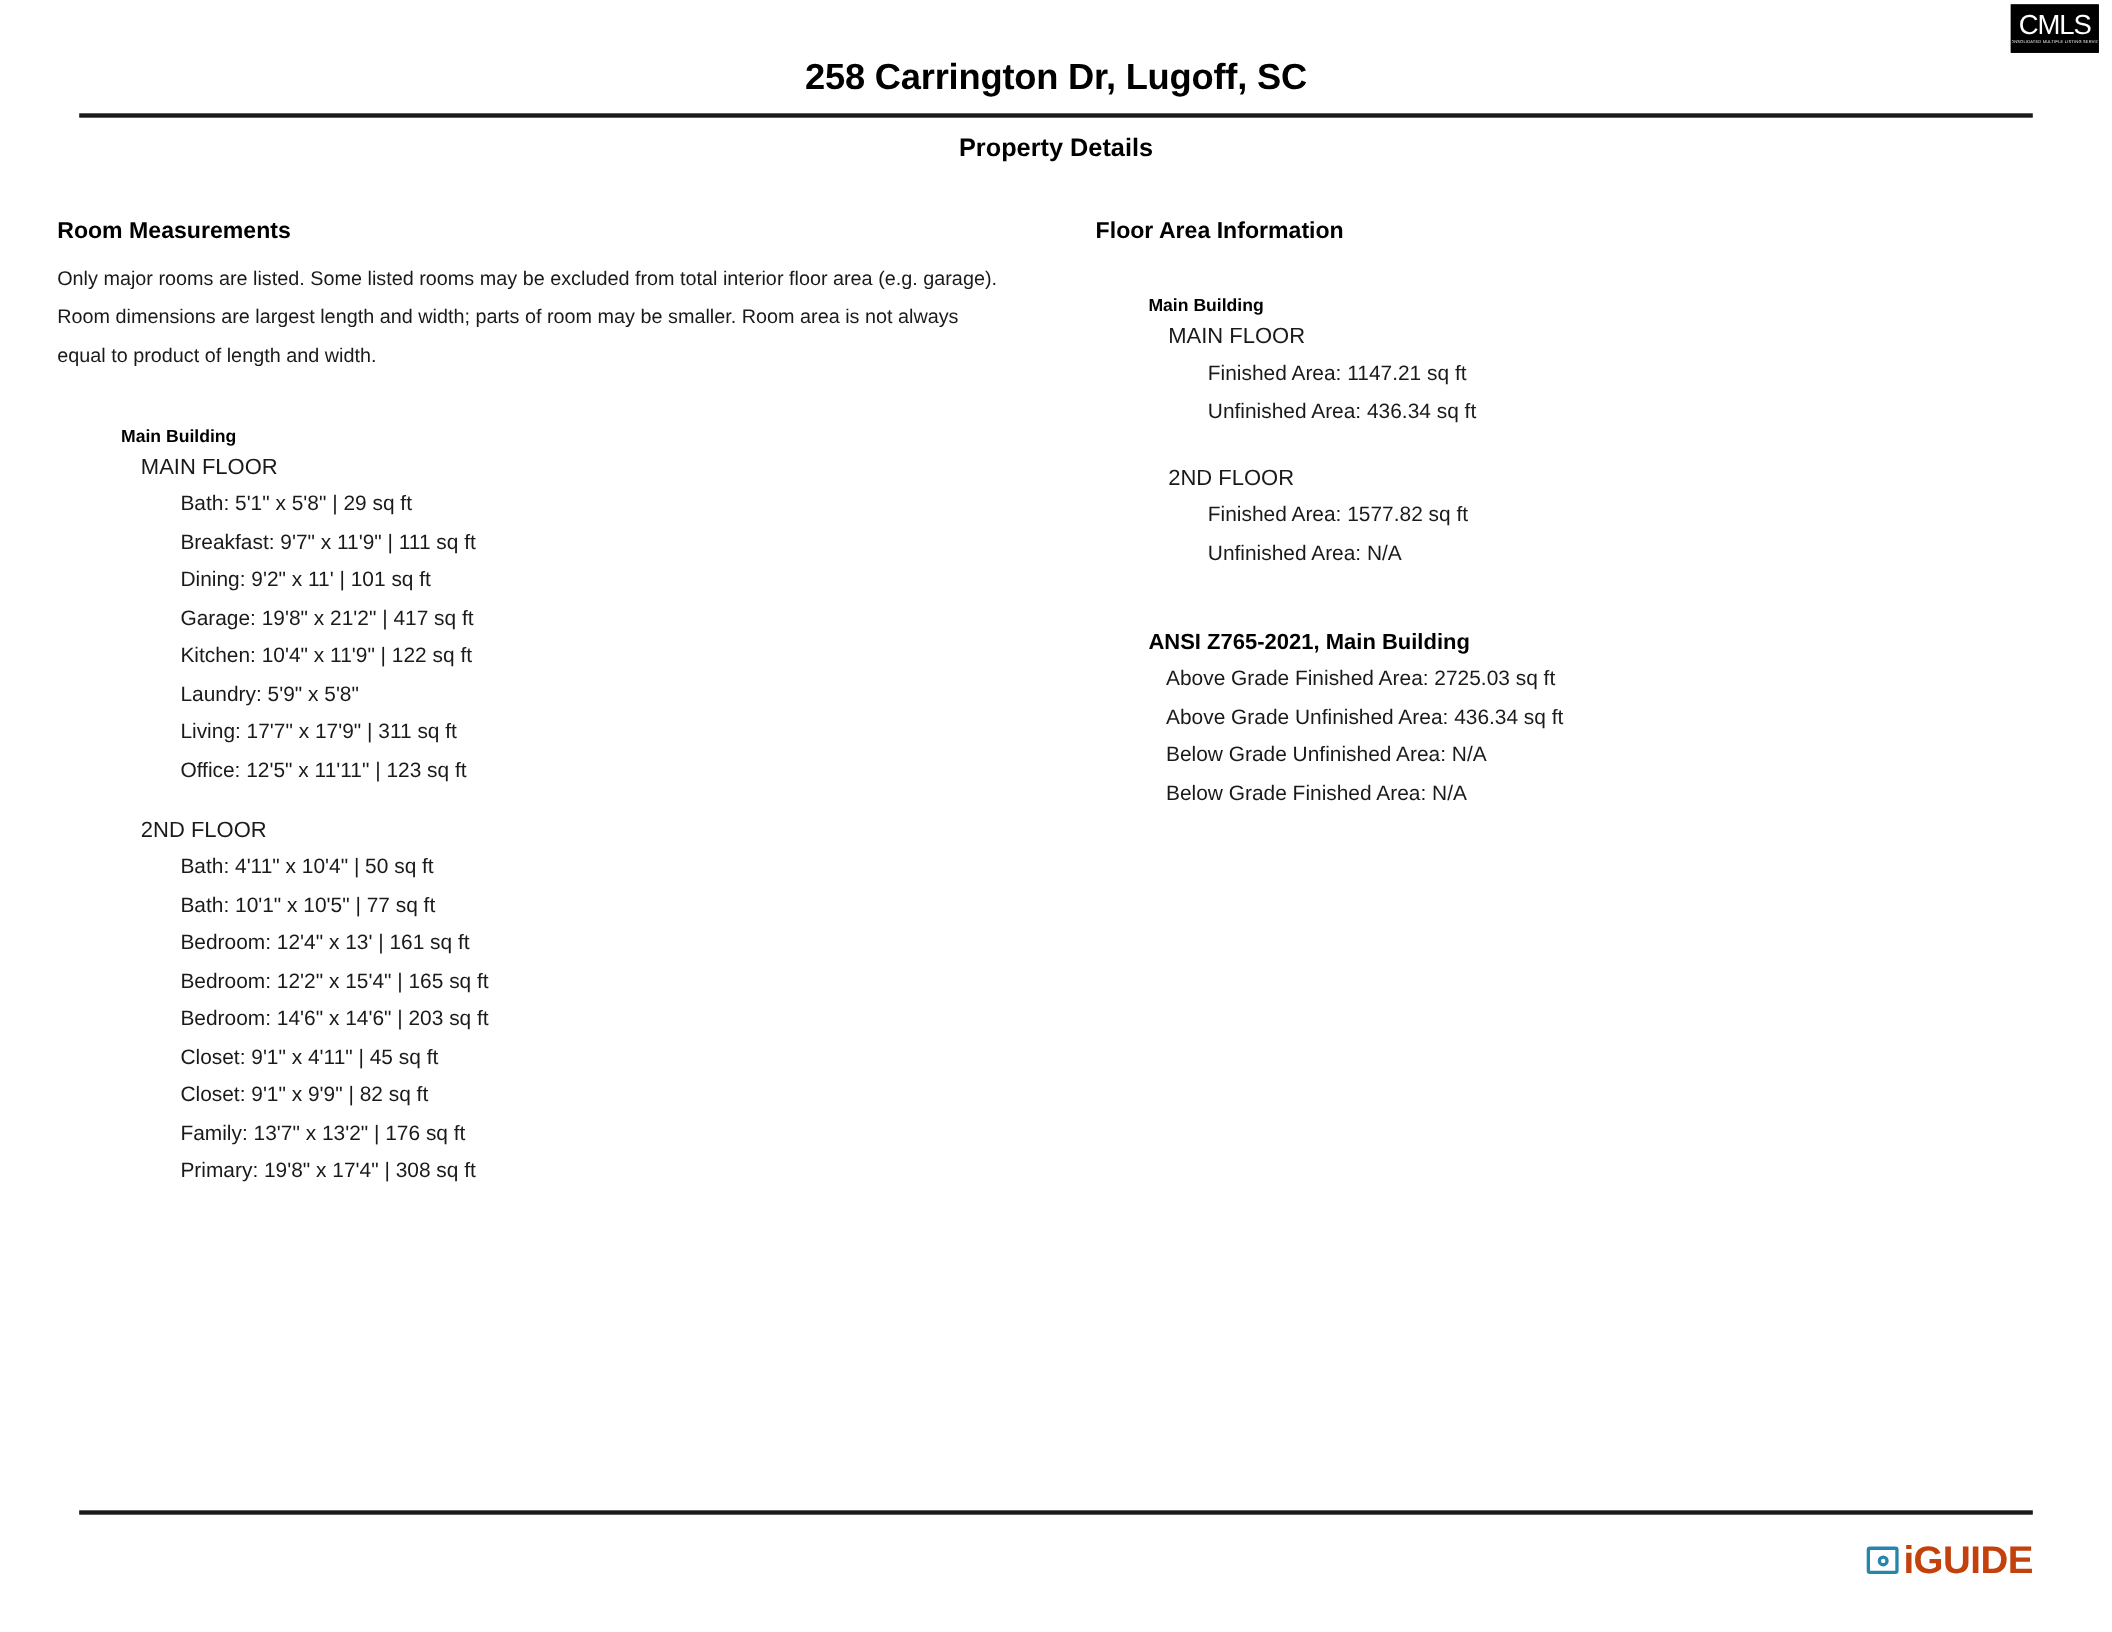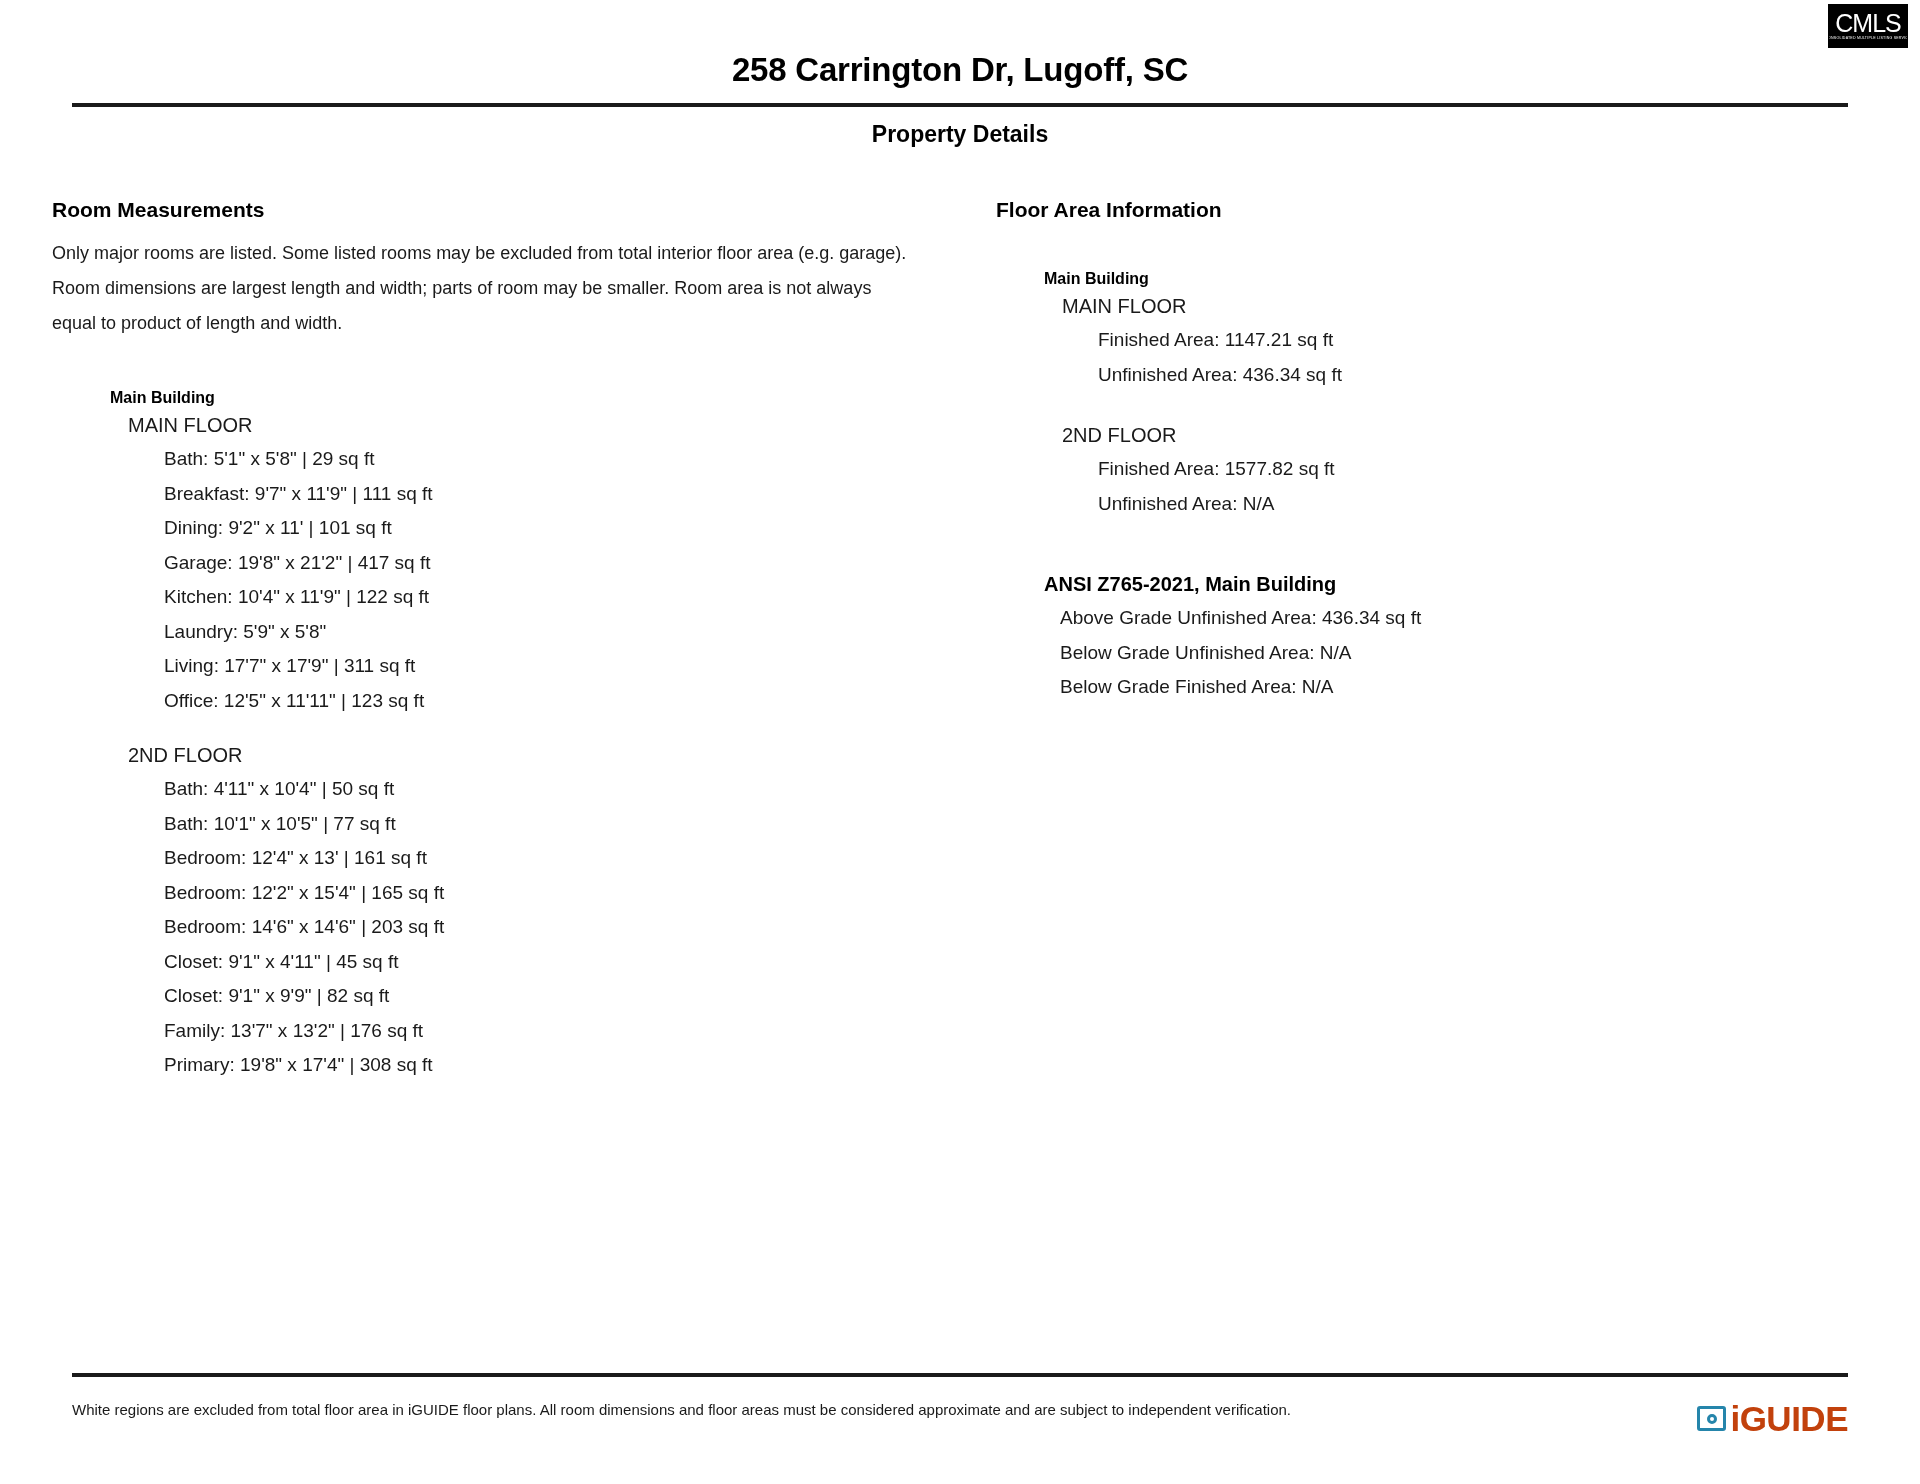--- a/index.html
+++ b/index.html
@@ -291,29 +291,29 @@
         </div>
 
         <div class="floor-group">
           <div class="floor-name">2ND FLOOR</div>
           <div class="area-line">Finished Area: 1577.82 sq ft</div>
           <div class="area-line">Unfinished Area: N/A</div>
         </div>
 
         <div class="ansi-block">
           <div class="ansi-heading">ANSI Z765-2021, Main Building</div>
+          <div class="ansi-line">Above Grade Finished Area: 2725.03 sq ft</div>
           <div class="ansi-line">Above Grade Unfinished Area: 436.34 sq ft</div>
           <div class="ansi-line">Below Grade Unfinished Area: N/A</div>
           <div class="ansi-line">Below Grade Finished Area: N/A</div>
         </div>
       </div>
     </div>
   </div>
 
   <div class="footer-rule"></div>
-  <div class="footer-note">White regions are excluded from total floor area in iGUIDE floor plans. All room dimensions and floor areas must be considered approximate and are subject to independent verification.</div>
 
   <div class="iguide-logo">
     <span class="iguide-mark"></span>
     <span class="iguide-word">iGUIDE</span>
   </div>
 
 </div>
 
 </body></html>

